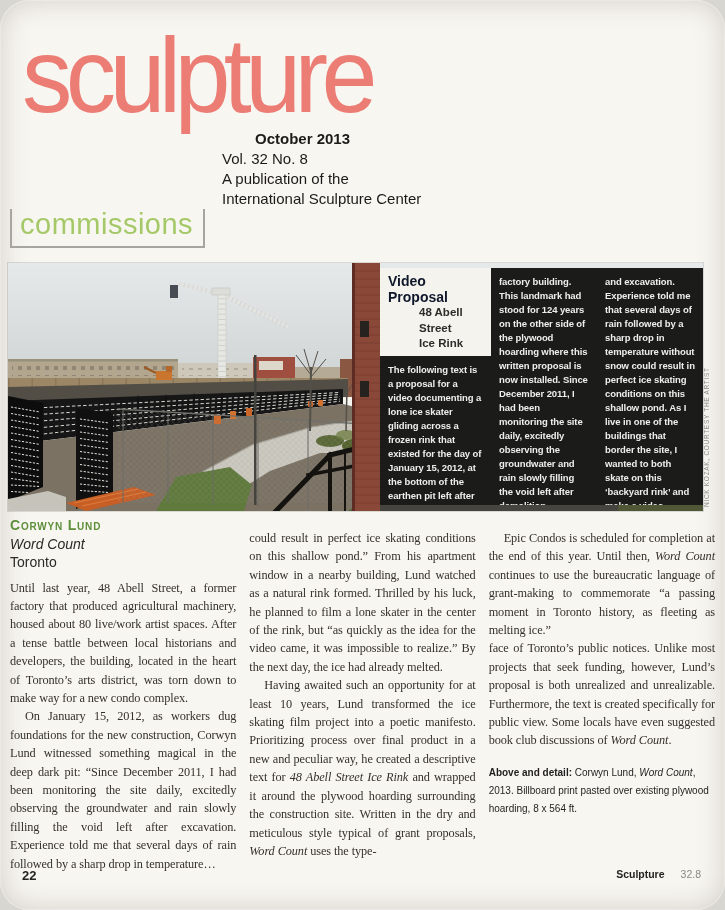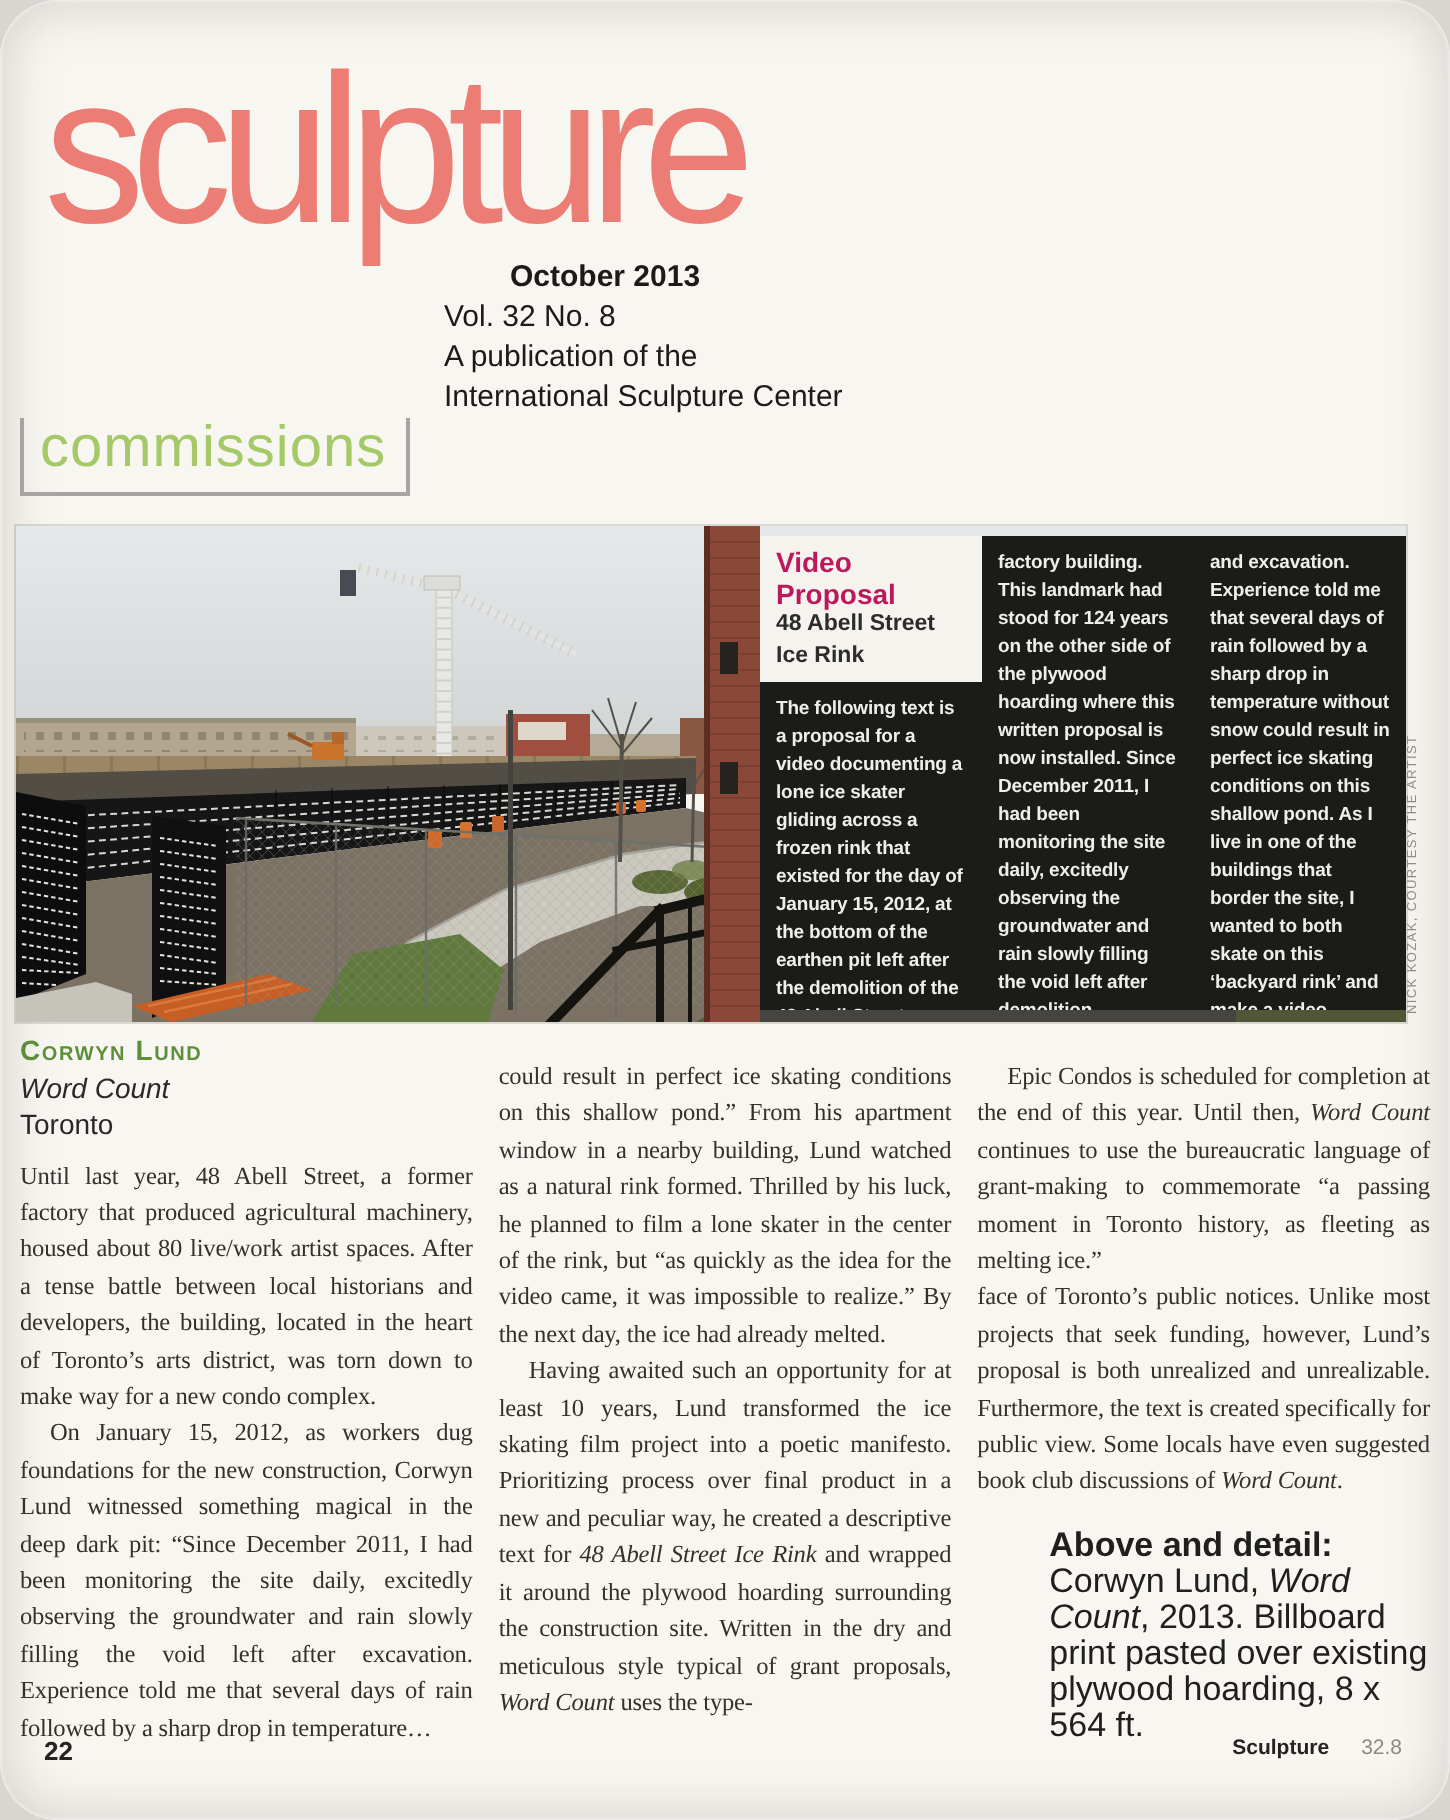--- a/index.html
+++ b/index.html
@@ -20,42 +20,42 @@
 
   
   .photo{position:absolute;left:8px;top:263px;width:695px;height:248px;outline:1px solid rgba(0,0,0,.12);}
   .photo svg{display:block;width:695px;height:248px;}
 
   
   .vp-panel{position:absolute;left:372px;top:5px;width:323px;height:237px;background:#1b1b1a;display:flex;overflow:hidden;}
   .vp-col1{width:111px;flex:none;display:flex;flex-direction:column;}
   .vp-col{width:106px;flex:none;}
   .vp-head{background:#f4f3ee;padding:6px 5px 5px 8px;}
-  .vp-title{font-size:14px;font-weight:700;color:#be185d;line-height:1.12;}
-  .vp-sub{font-size:11.5px;font-weight:700;color:#2d2c2a;line-height:1.32;}
+  .vp-title{font-size:14px;font-weight:700;color:#0f172a;line-height:1.12;}
+  .vp-sub{font-size:11.5px;font-weight:700;color:#2d2c2a;line-height:1.32;margin-left:31px;}
   .vp-text{color:#eeeeea;font-weight:700;font-size:9.5px;line-height:14px;padding:7px 8px;letter-spacing:-.1px;}
 
   .credit{position:absolute;left:703px;top:337px;height:170px;width:12px;
         writing-mode:vertical-rl;transform:rotate(180deg);
         font-size:6.5px;letter-spacing:.7px;color:#8e8c87;white-space:nowrap;}
 
   
   .article{position:absolute;left:10px;top:516px;width:705px;display:flex;gap:13px;}
   .article .col{flex:1;min-width:0;}
   .col.pad-top{padding-top:13px;}
   .col-head{margin-bottom:7px;}
   .author{font-size:14px;font-weight:700;color:#5d8e3a;font-variant:small-caps;letter-spacing:.8px;line-height:18.5px;}
   .work{font-size:14px;font-style:italic;color:#2a2927;line-height:18.5px;}
   .city{font-size:14px;color:#2a2927;line-height:18.5px;}
   .body-para{margin:0;font-family:"Liberation Serif",serif;font-size:12.3px;line-height:18.4px;
         text-align:justify;color:#34312d;letter-spacing:-.1px;}
   .body-para.indent{text-indent:15px;}
   .seg-i{font-style:italic;}
   .seg-b{font-weight:700;}
-  .caption{margin-top:14px;font-size:17px;line-height:18px;color:#201f1d;margin-left:36px;}
+  .caption{margin-top:14px;font-size:10px;line-height:18px;color:#201f1d;}
 
   
   .footer-left{position:absolute;left:22px;top:868px;font-size:13px;font-weight:700;color:#242320;}
   .footer-right{position:absolute;right:24px;top:868px;font-size:10.5px;color:#242320;}
   .footer-right .mag{font-weight:700;}
   .footer-right .iss{color:#8b8984;margin-left:16px;}
 </style>
 </head>
 <body>
 

